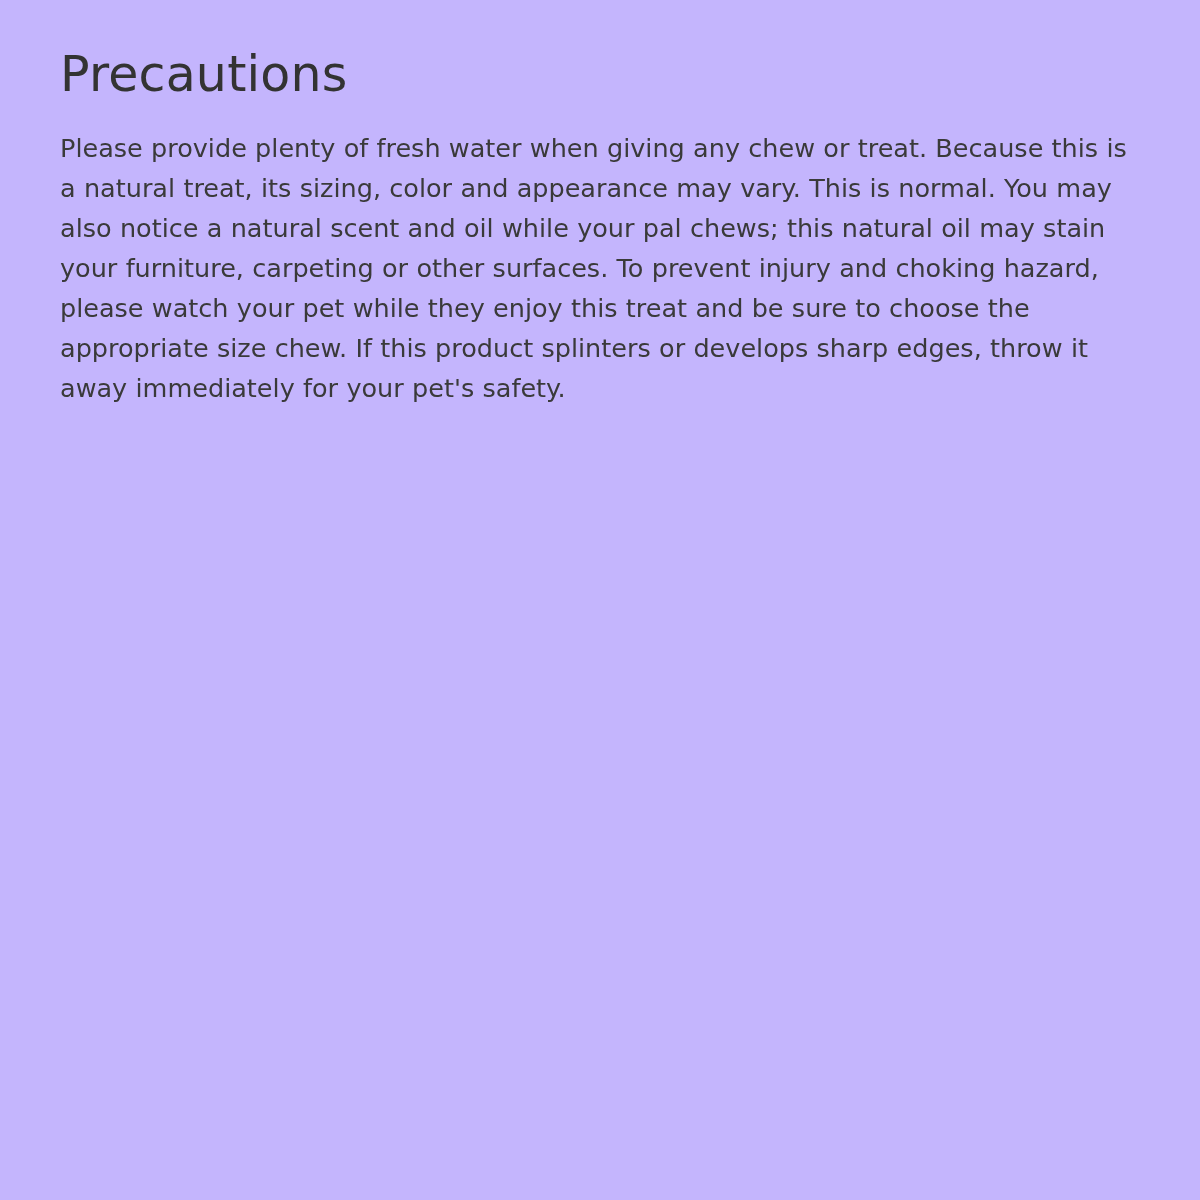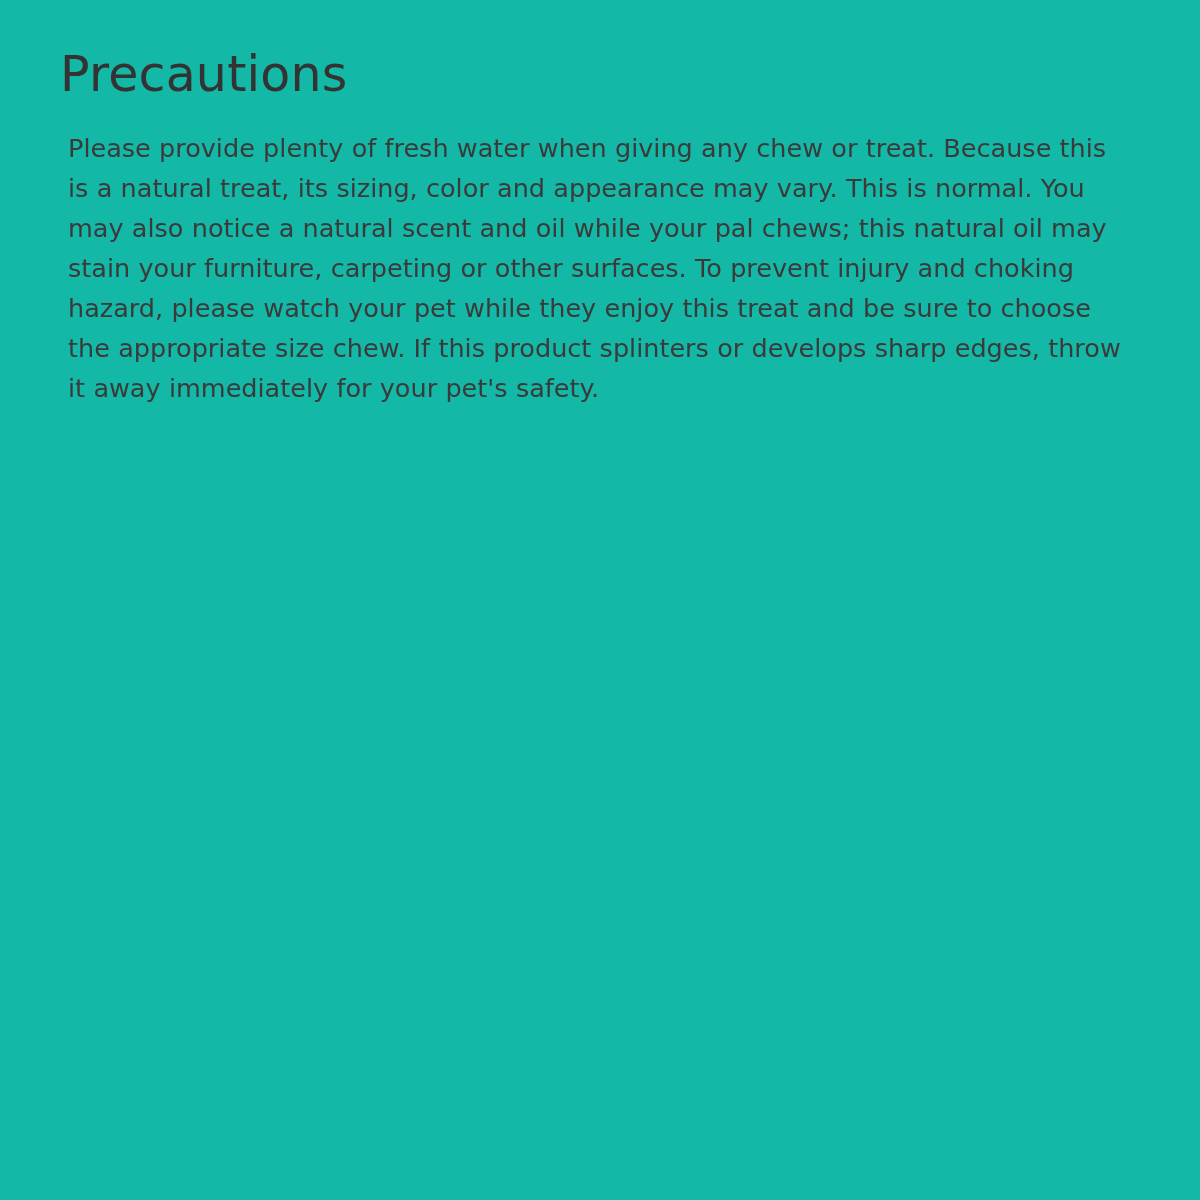--- a/index.html
+++ b/index.html
@@ -11,38 +11,38 @@
     height: 1200px;
     background: #ffffff;
     font-family: "DejaVu Sans", sans-serif;
     -webkit-font-smoothing: antialiased;
   }
   .page {
     box-sizing: border-box;
     width: 1200px;
     height: 1200px;
     padding: 48px 60px 0 60px;
-    background: #14b8a6;
+    background: #c4b5fd;
   }
   .section-title {
     font-family: "DejaVu Sans", sans-serif;
     font-size: 49px;
     font-weight: 400;
     line-height: 1.1;
     color: #333333;
     letter-spacing: 0.2px;
     margin: 0 0 26px 0;
   }
   .section-body {
     font-family: "DejaVu Sans", sans-serif;
     font-size: 25.5px;
     font-weight: 400;
     line-height: 40px;
     color: #3a3a3a;
-    margin: 8px;
+    margin: 0;
     max-width: 1090px;
     text-align: left;
     word-spacing: 0.2px;
   }
 </style>
 </head>
 <body>
 
 <div class="page">
   <h1 class="section-title">Precautions</h1>

